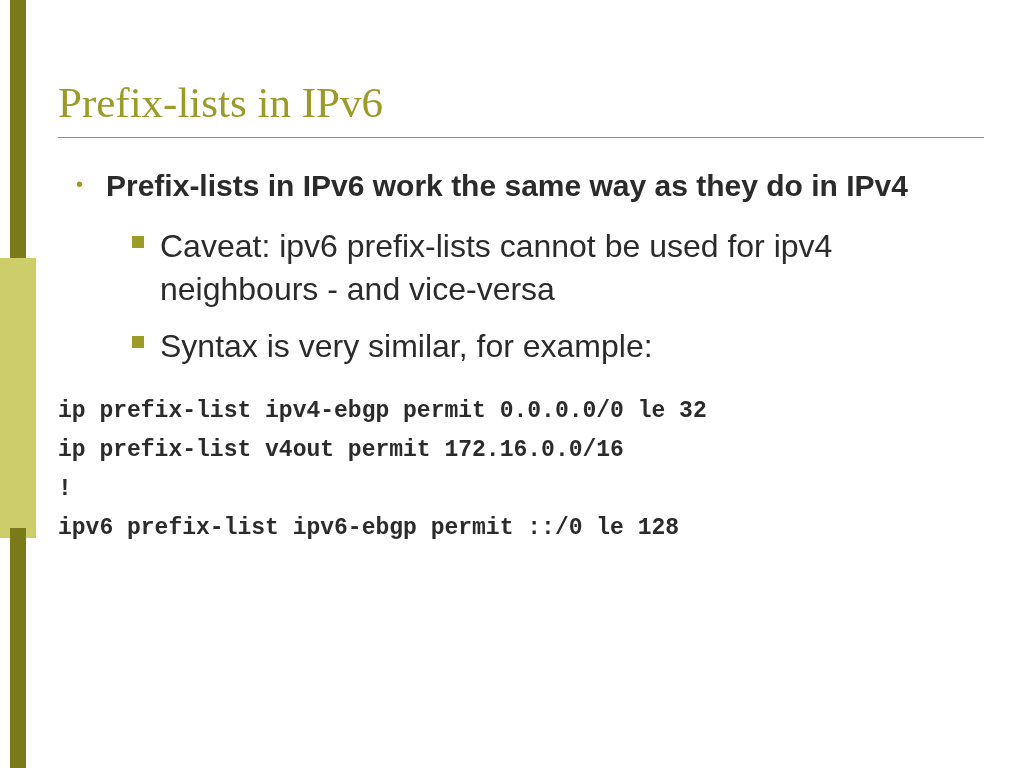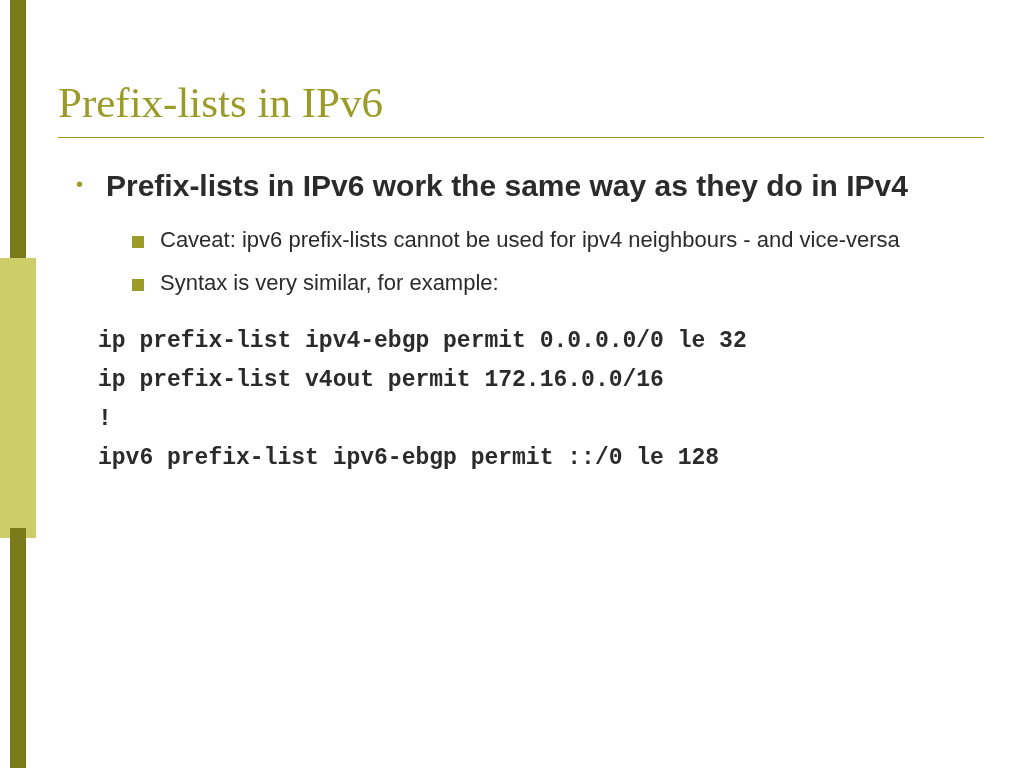--- a/index.html
+++ b/index.html
@@ -80,32 +80,31 @@
     margin-bottom: 14px;
     padding-left: 74px;
   }
   .sub-square {
     width: 12px; height: 12px;
     background: #9b9b28;
     margin-top: 11px;
     flex-shrink: 0;
   }
   .sub-text {
-    font-size: 22px;
+    font-size: 32px;
     line-height: 1.35;
   }
   .code-block {
     margin-top: 24px;
     padding-left: 0;
     font-family: "Courier New", Courier, monospace;
     font-weight: bold;
     font-size: 23px;
     line-height: 1.7;
     color: #2b2b2b;
-    margin-left: 40px;
   }
   .code-line { white-space: pre; }
 </style>
 </head>
 <body>
 
 <div class="left-bars">
   <div class="bar-dark"></div>
   <div class="bar-light"></div>
   <div class="bar-dark2"></div>

